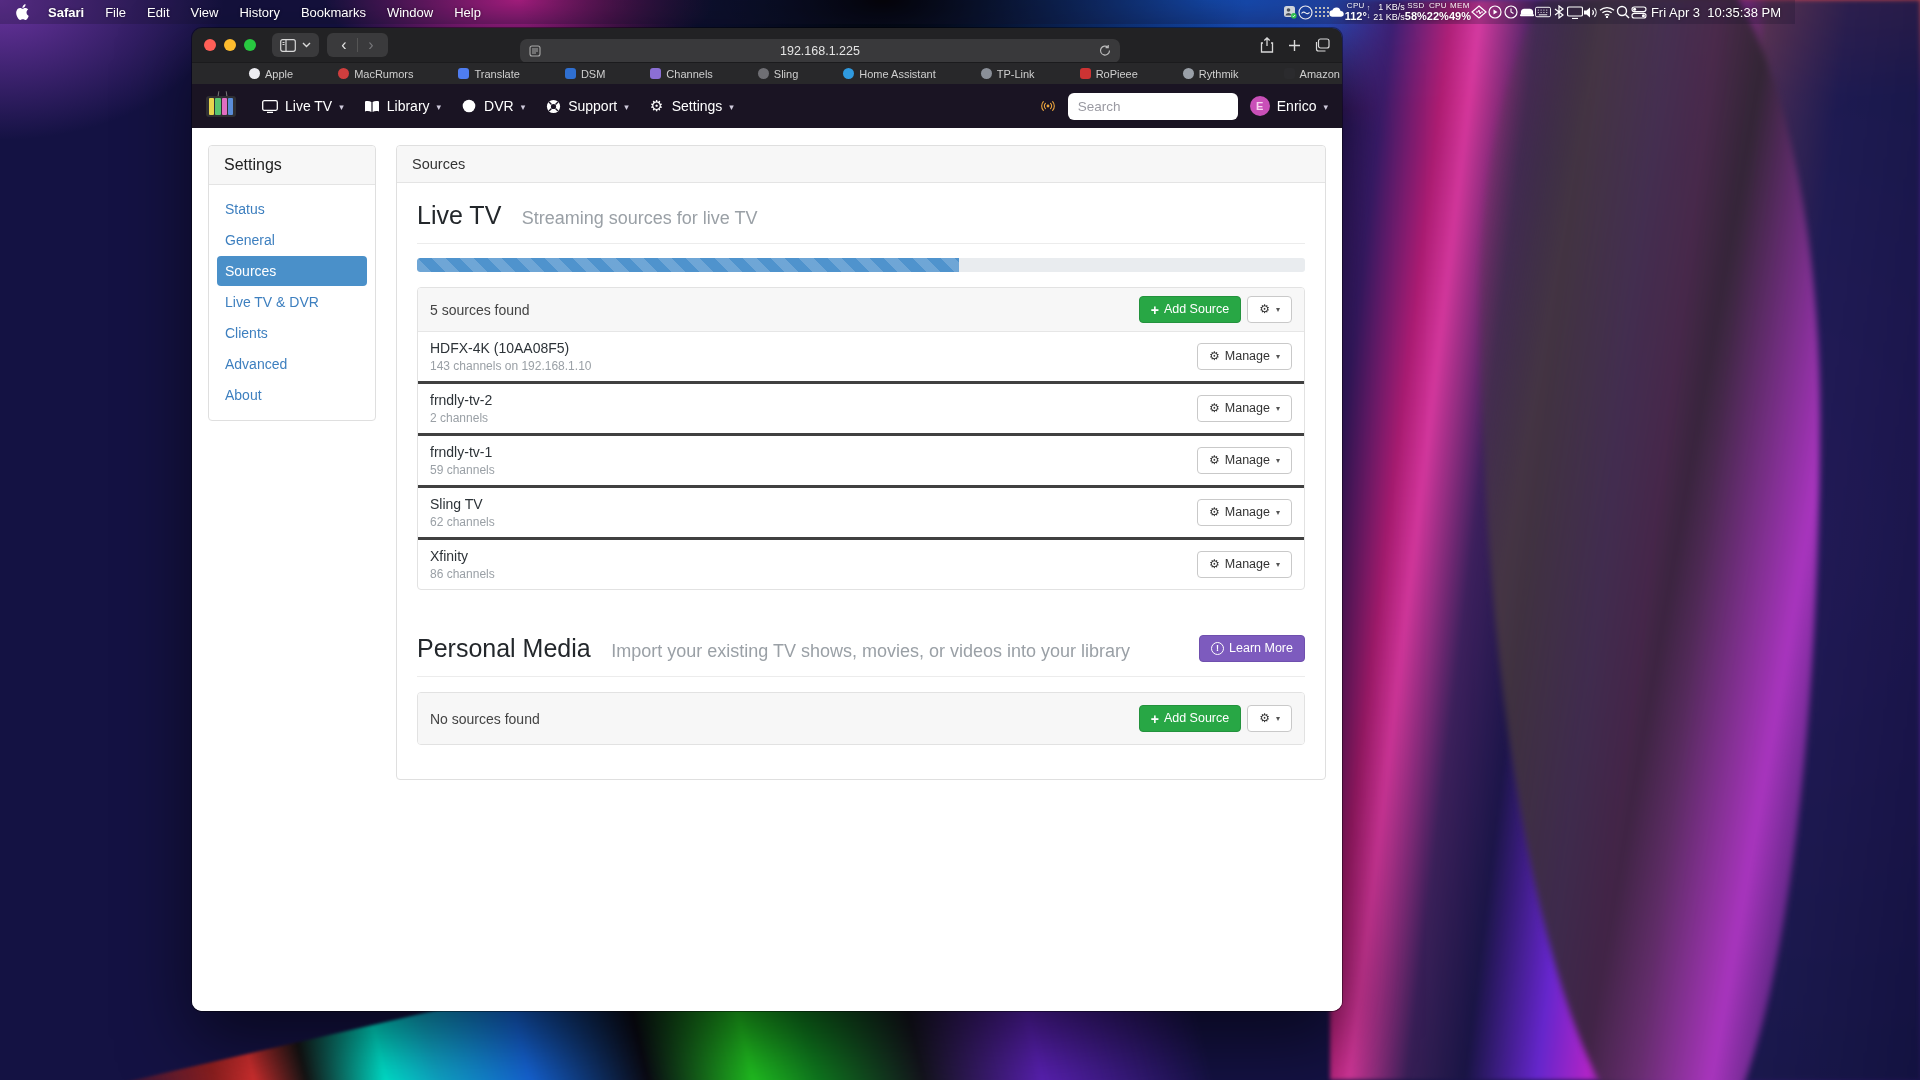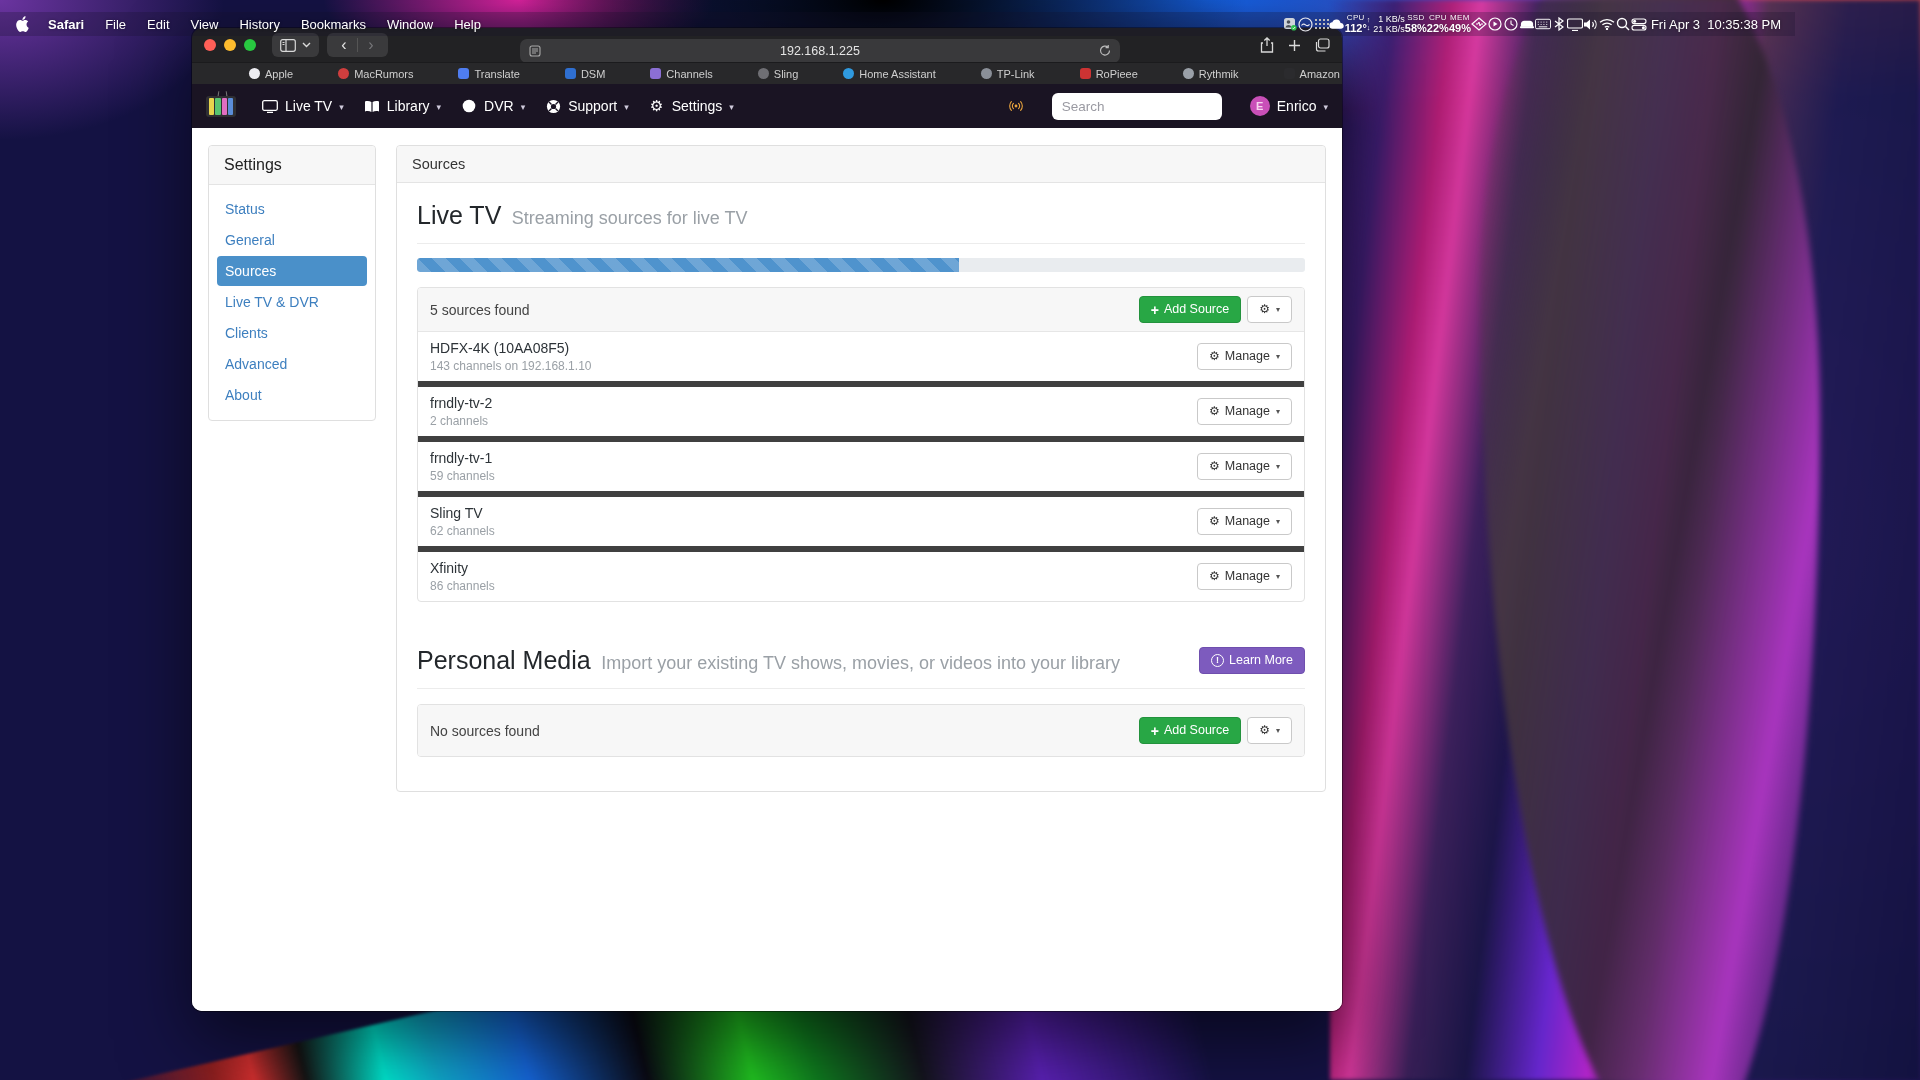--- a/index.html
+++ b/index.html
@@ -27,21 +27,21 @@
     border-radius:48% 52% 40% 60%/30% 40% 60% 70%;
     background:linear-gradient(100deg, rgba(40,30,40,.0) 5%, #4a3a42 25%, #2e2430 55%, #c13ad1 78%, rgba(30,20,60,0) 95%);
     filter:blur(3px); opacity:.85; }
   .streaks { position:absolute; left:120px; top:940px; width:1280px; height:340px;
     transform:rotate(-13deg); filter:blur(1.5px);
     background:linear-gradient(90deg, rgba(0,0,0,0) 0%, #8e1f1f 9%, #d32f2f 12%, #141414 16%,
       #00e5cf 22%, #0fa8c9 26%, #1565d8 33%, #0a0a14 42%, #21c421 50%, #0f7a1f 55%,
       #14141e 63%, #5b21b6 72%, rgba(0,0,0,0) 85%); }
 
   
-  .menubar { position:absolute; left:0; top:12px; width:1795px; height:24px;
+  .menubar { position:absolute; left:0; top:0; width:1795px; height:24px;
     display:flex; align-items:center; padding:0 14px; color:#fff; font-size:13px;
     background:rgba(18,14,40,.25); text-shadow:0 0 3px rgba(0,0,0,.45); z-index:5; }
   .menubar .mitem { margin-right:21px; white-space:nowrap; }
   .menubar .app-name { font-weight:bold; }
   .mb-left { display:flex; align-items:center; }
   .mb-right { margin-left:auto; display:flex; align-items:center; gap:0; }
   .mb-ic { display:inline-flex; align-items:center; justify-content:center; width:16px; height:16px; }
   .stat { display:flex; flex-direction:column; align-items:center; line-height:1; }
   .stat .lab { font-size:8px; letter-spacing:.3px; opacity:.95; }
   .stat .val { font-size:11px; font-weight:bold; margin-top:1px; }
@@ -87,21 +87,21 @@
   .logo-tv { width:30px; height:21px; background:#2f2f33; border-radius:3px;
     position:relative; display:flex; align-items:center; justify-content:center; gap:1px;
     padding:2px 3px; margin-right:6px; }
   .logo-tv::before { content:""; position:absolute; top:-5px; left:12px; width:7px;
     height:5px; border-left:1.5px solid #777; border-right:1.5px solid #777;
     transform:perspective(10px) rotateX(20deg); }
   .logo-bar { flex:1; height:100%; border-radius:1px; }
   .nav-item { display:flex; align-items:center; gap:7px; cursor:default; }
   .caret { font-size:9px; color:#cfcadb; margin-top:1px; }
   .nav-ic { display:inline-flex; align-items:center; justify-content:center; width:16px; height:16px; }
-  .nav-right { margin-left:auto; display:flex; align-items:center; gap:28px; }
+  .nav-right { margin-left:auto; display:flex; align-items:center; gap:12px; }
   .search-input { width:170px; height:27px; border-radius:6px; border:none;
     padding:0 10px; font-size:13.5px; font-family:"Liberation Sans",sans-serif; color:#333; }
   .search-input::placeholder { color:#9a9aa2; }
   .avatar { width:20px; height:20px; border-radius:50%; background:#c94fb8;
     color:#f6d4ef; font-size:11px; font-weight:bold; display:flex; align-items:center;
     justify-content:center; }
   .user { display:flex; align-items:center; gap:7px; }
 
   .content { flex:1; display:flex; padding:17px 16px; gap:20px; overflow:hidden;
     background:#fff; }
@@ -113,21 +113,21 @@
   .settings-card .card-header { font-size:16px; color:#222; }
   .side-list { padding:9px 8px; }
   .side-item { padding:7px 8px; font-size:14px; color:#3d7fbf; border-radius:4px;
     margin-bottom:1px; cursor:pointer; }
   .side-item.active { background:#4a90c9; color:#fff; }
 
   .main-card { flex:1; align-self:flex-start; }
   .main-body { padding:18px 20px 34px; }
   .sec-head { display:flex; align-items:baseline; justify-content:space-between; }
   .sec-title { font-size:25px; font-weight:500; color:#23272b; }
-  .sec-sub { font-size:18px; color:#9aa0a6; font-weight:400; margin-left:6px; }
+  .sec-sub { font-size:18px; color:#9aa0a6; font-weight:400; margin-left:16px; }
   .rule { border:none; border-top:1px solid #ececec; margin:13px 0 14px; }
 
   .progress { height:14px; background:#e9ecef; border-radius:3px; overflow:hidden; }
   .progress-fill { height:100%; background:#4f93cd; border-radius:3px 0 0 3px;
     background-image:repeating-linear-gradient(45deg, rgba(255,255,255,.18) 0 10px,
       rgba(255,255,255,0) 10px 20px); }
   .guide-status { font-style:italic; font-size:13.5px; color:#3a3f44; margin-top:7px; }
 
   .panel { border:1px solid #e2e2e2; border-radius:4px; margin-top:15px; overflow:hidden; }
   .panel-head { background:#f7f7f7; padding:8px 12px; display:flex; align-items:center;
@@ -136,21 +136,21 @@
   .panel-actions { margin-left:auto; display:flex; gap:6px; }
   .btn { border-radius:4px; font-size:12.5px; padding:5px 11px; display:inline-flex;
     align-items:center; gap:5px; cursor:pointer; line-height:1.2; }
   .btn-green { background:#28a745; border:1px solid #23923d; color:#fff; }
   .btn-white { background:#fff; border:1px solid #c9c9c9; color:#333; }
   .btn-purple { background:#7d5bbe; border:1px solid #6f4fae; color:#fff; }
   .gear { font-family:"DejaVu Sans",sans-serif; font-size:12px; }
   .mini-caret { font-size:8px; color:#555; margin-left:1px; }
   .plus { font-weight:bold; font-size:14px; line-height:1; }
 
-  .src-row { display:flex; align-items:center; padding:8px 12px; border-bottom:6px solid #404040; }
+  .src-row { display:flex; align-items:center; padding:8px 12px; border-bottom:3px solid #404040; }
   .src-row:last-child { border-bottom:none; }
   .src-name { font-size:14px; color:#2d3338; font-weight:500; }
   .src-detail { font-size:12px; color:#9aa0a6; margin-top:3px; }
   .src-manage { margin-left:auto; }
 
   .personal-head { margin-top:44px; display:flex; align-items:center; }
   .info-ic { width:13px; height:13px; border-radius:50%; border:1.3px solid #fff;
     display:inline-flex; align-items:center; justify-content:center; font-size:9px;
     font-weight:bold; }
   svg { display:block; }

